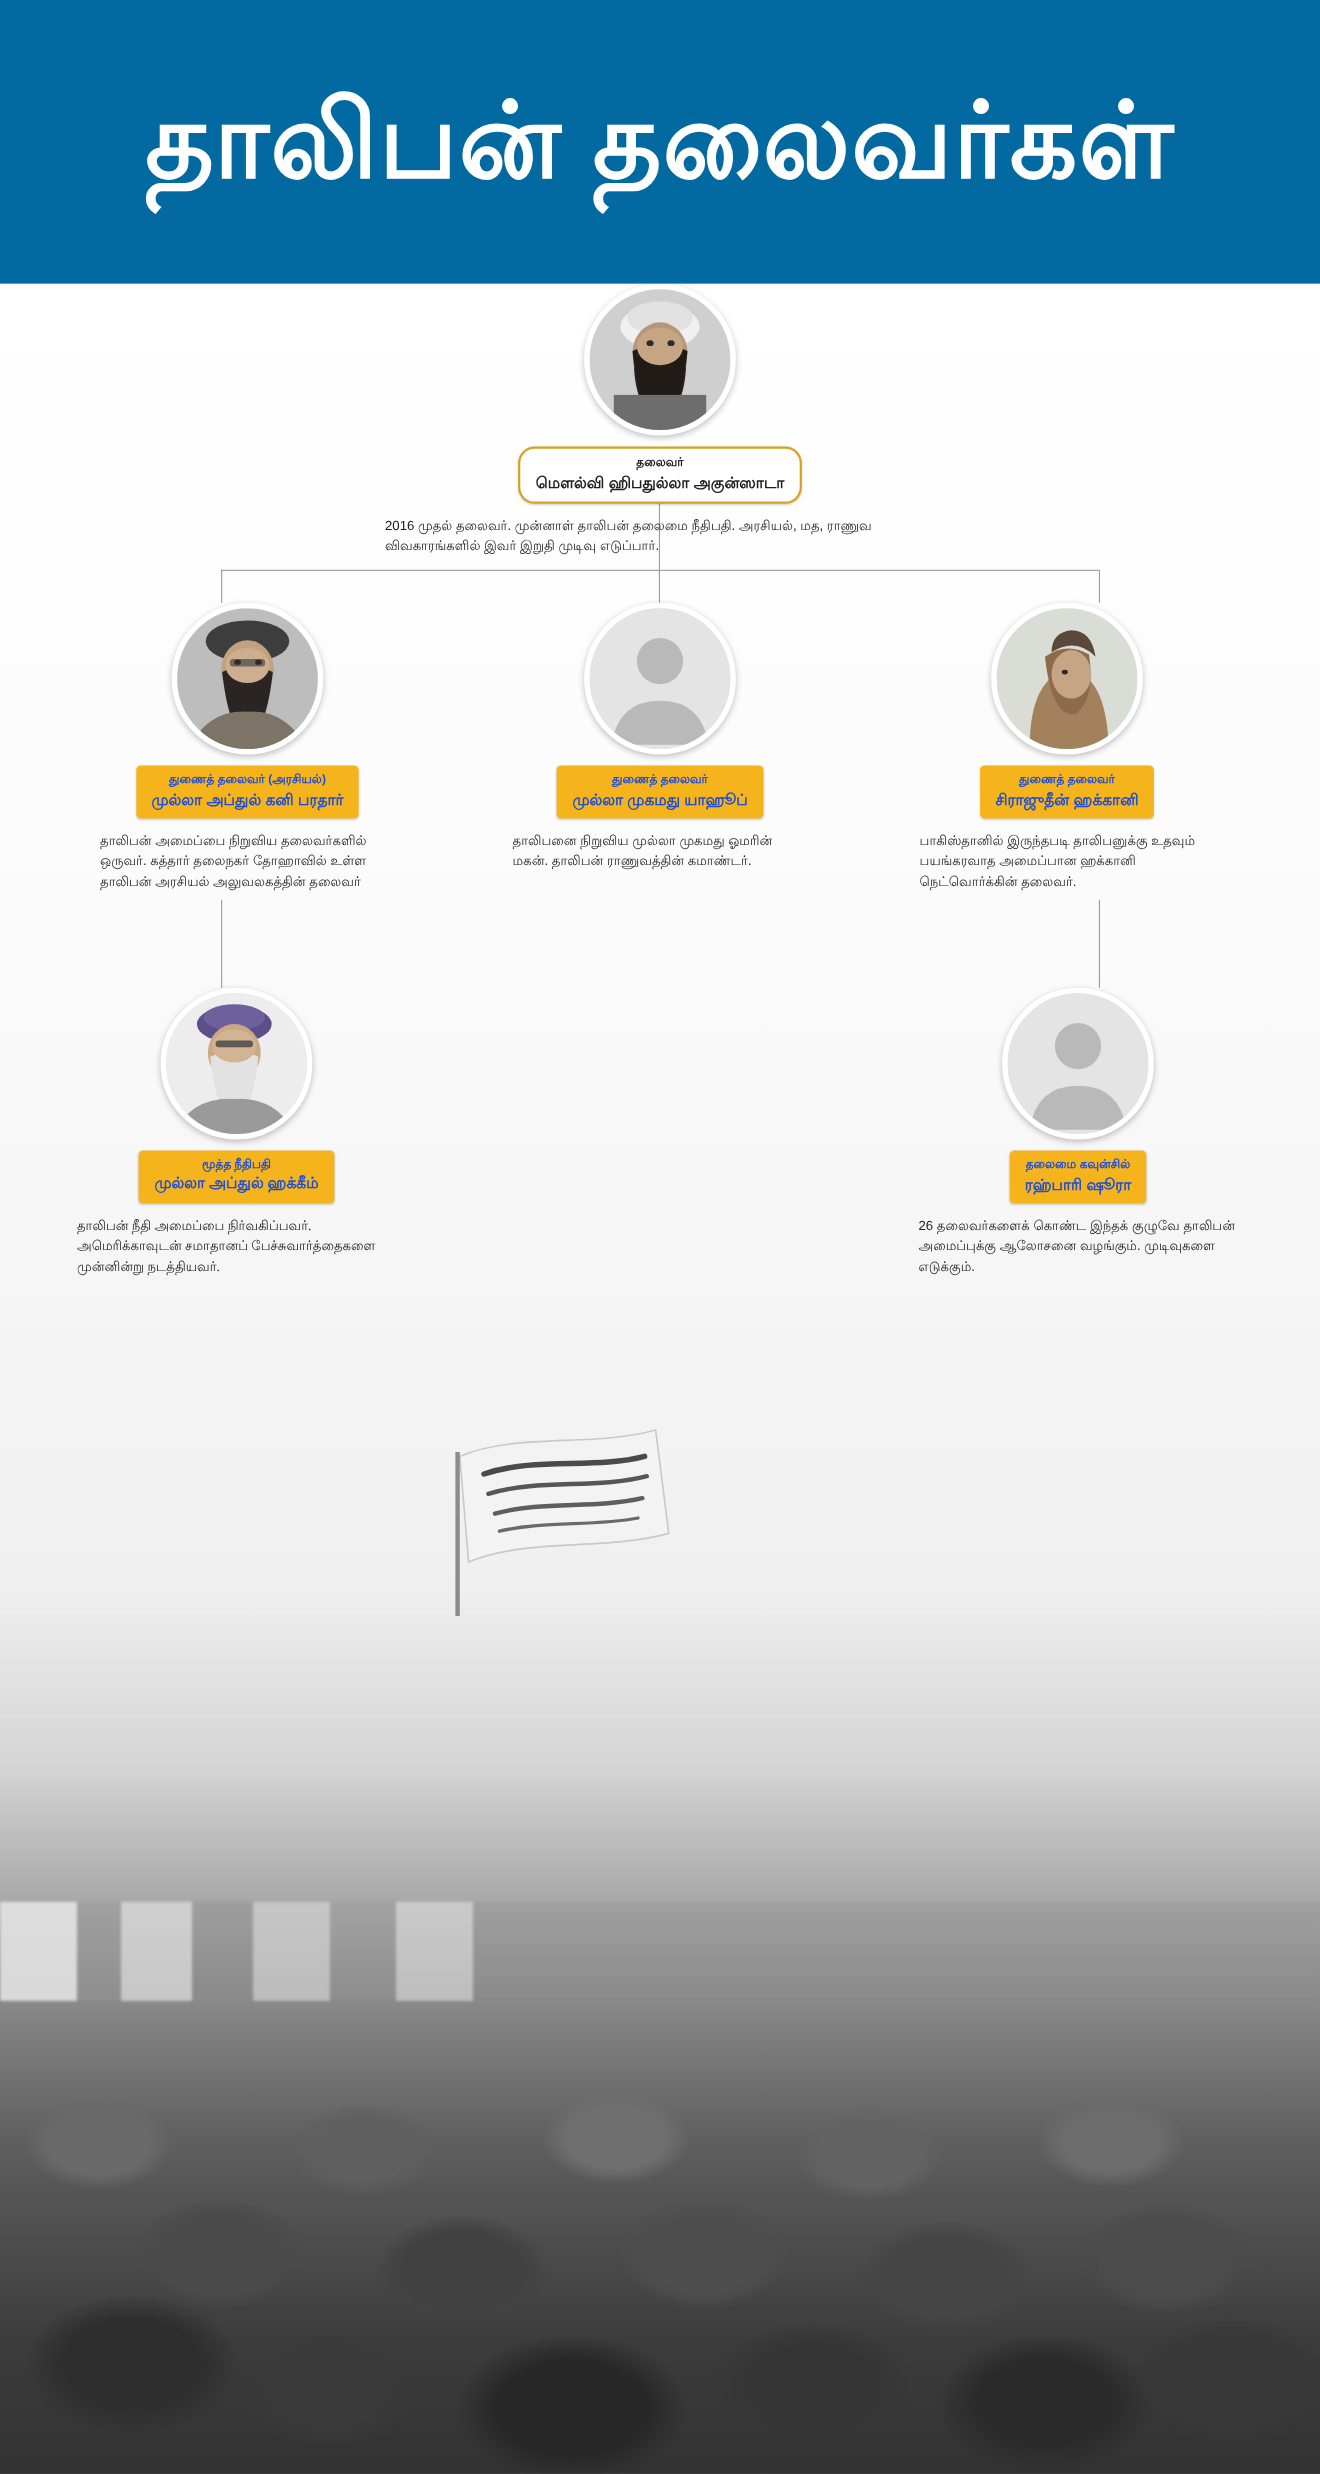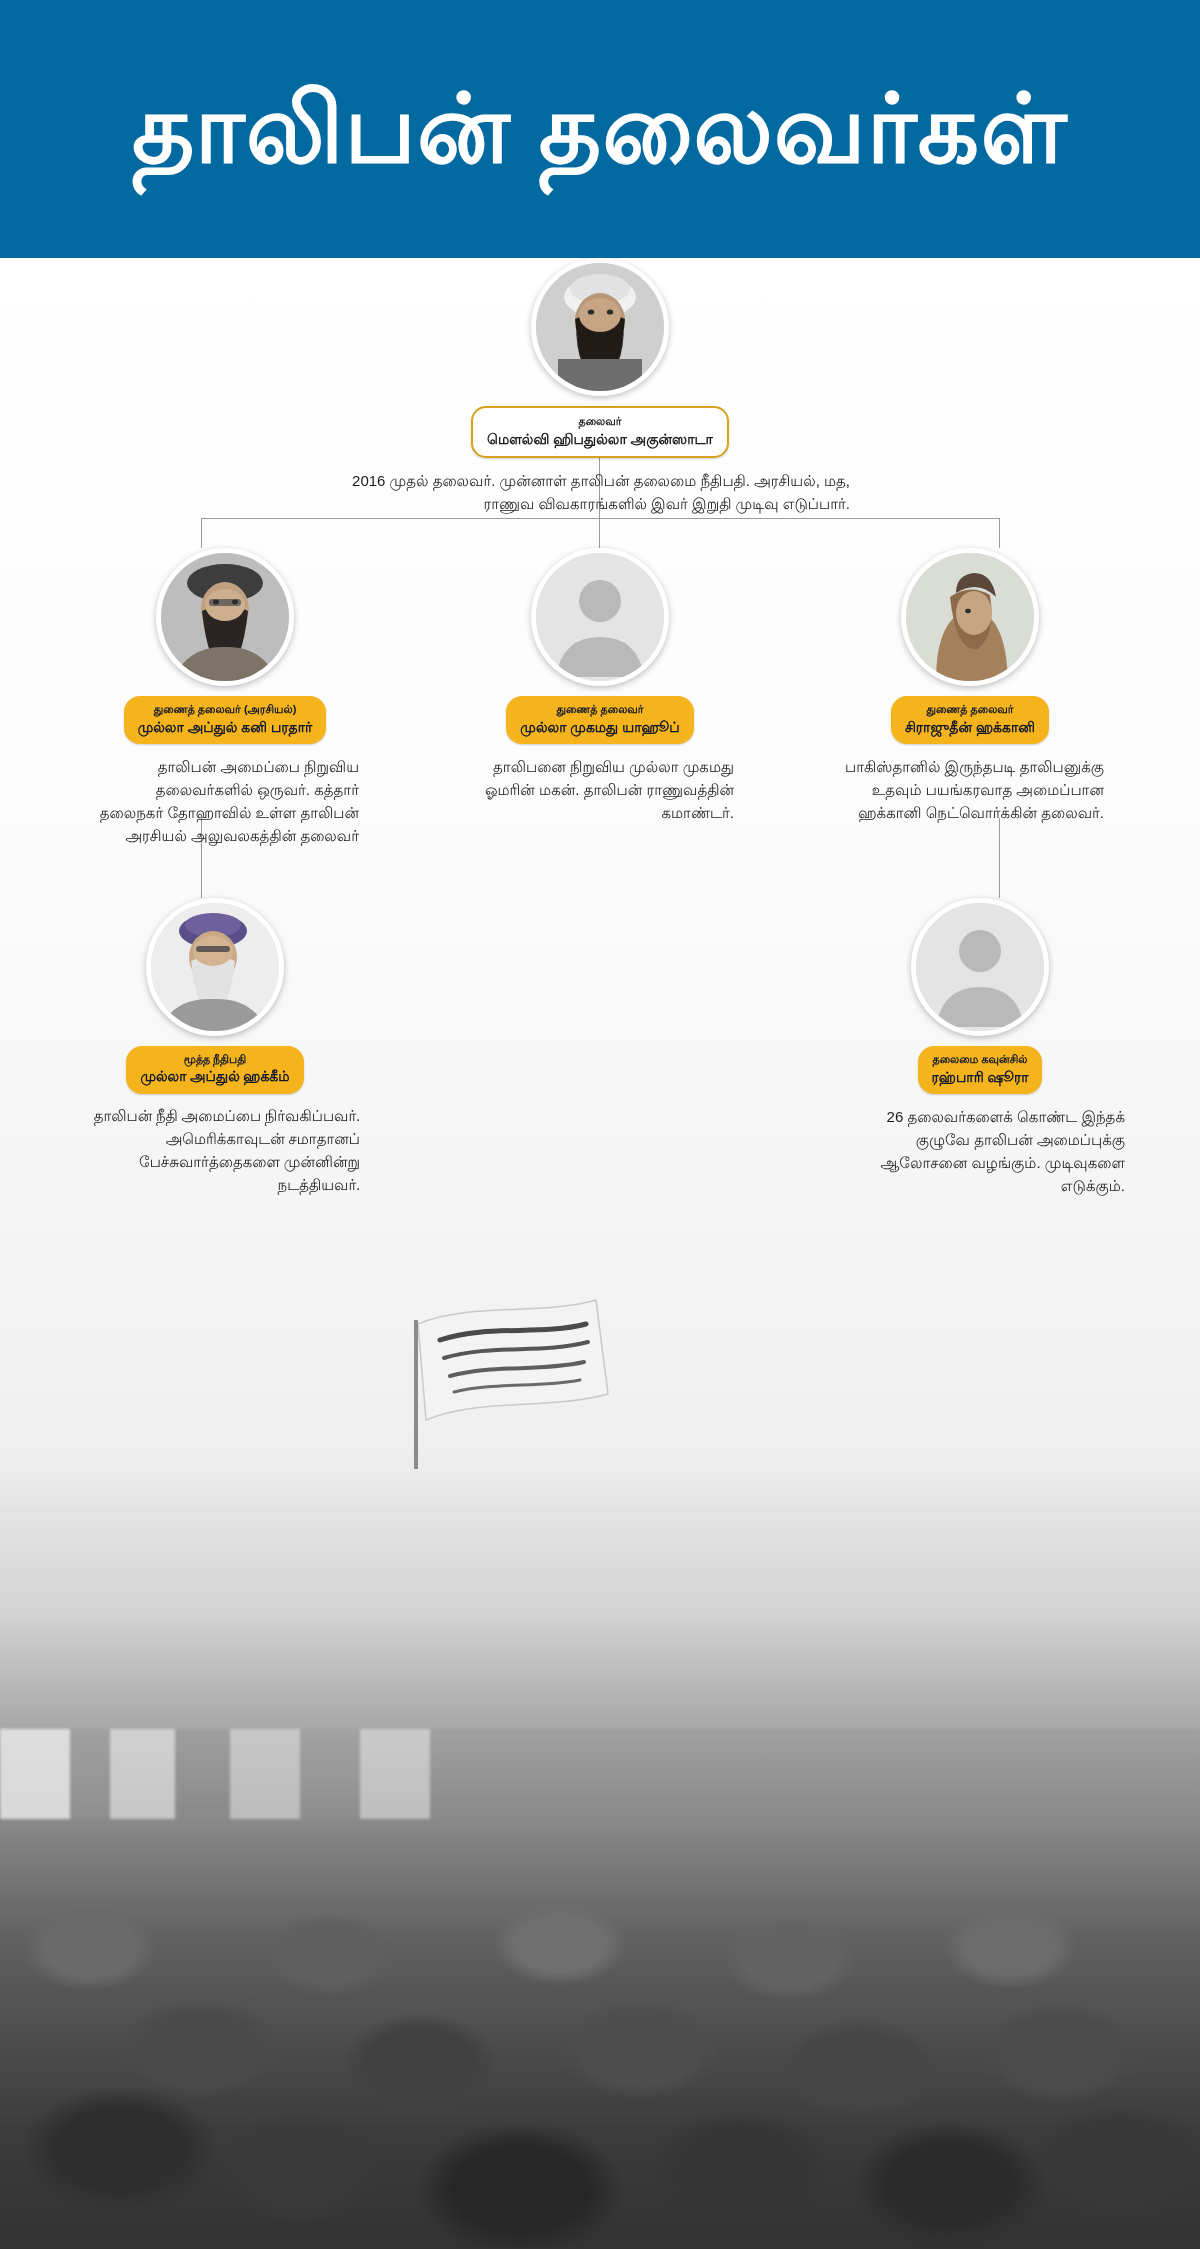--- a/index.html
+++ b/index.html
@@ -121,23 +121,23 @@
     border: 5px solid #ffffff;
     box-shadow: 0 2px 6px rgba(0,0,0,0.25);
     overflow: hidden;
     position: relative;
   }
   .avatar svg { display: block; width: 100%; height: 100%; }
 
   .badge {
     margin: 10px auto 0;
     background: #f6b41c;
-    border-radius: 16px;
+    border-radius: 4px;
     padding: 6px 14px 7px;
-    color: #0f172a;
+    color: #1d4ed8;
     font-size: 13px;
     line-height: 1.35;
     font-weight: bold;
     display: inline-block;
     box-shadow: 0 1px 2px rgba(0,0,0,0.18);
   }
   .badge .role {
     display: block;
     font-size: 11px;
     font-weight: bold;
@@ -149,24 +149,24 @@
     margin-top: 1px;
   }
   .badge-top {
     background: #ffffff;
     border: 2px solid #d8a21f;
     border-radius: 15px;
     color: #1f1f1f;
   }
   .desc {
     margin: 11px auto 0;
-    font-size: 15px;
+    font-size: 12px;
     line-height: 1.55;
     color: #1b1b1b;
-    text-align: right;
+    text-align: left;
   }
 
   
   #node-leader { left: 350px; top: 0px; width: 500px; }
   #node-leader .desc { width: 500px; }
 
   #node-baradar   { left: 80px;  top: 290px; width: 290px; }
   #node-yaqoob    { left: 455px; top: 290px; width: 290px; }
   #node-haqqani   { left: 825px; top: 290px; width: 290px; }
 

